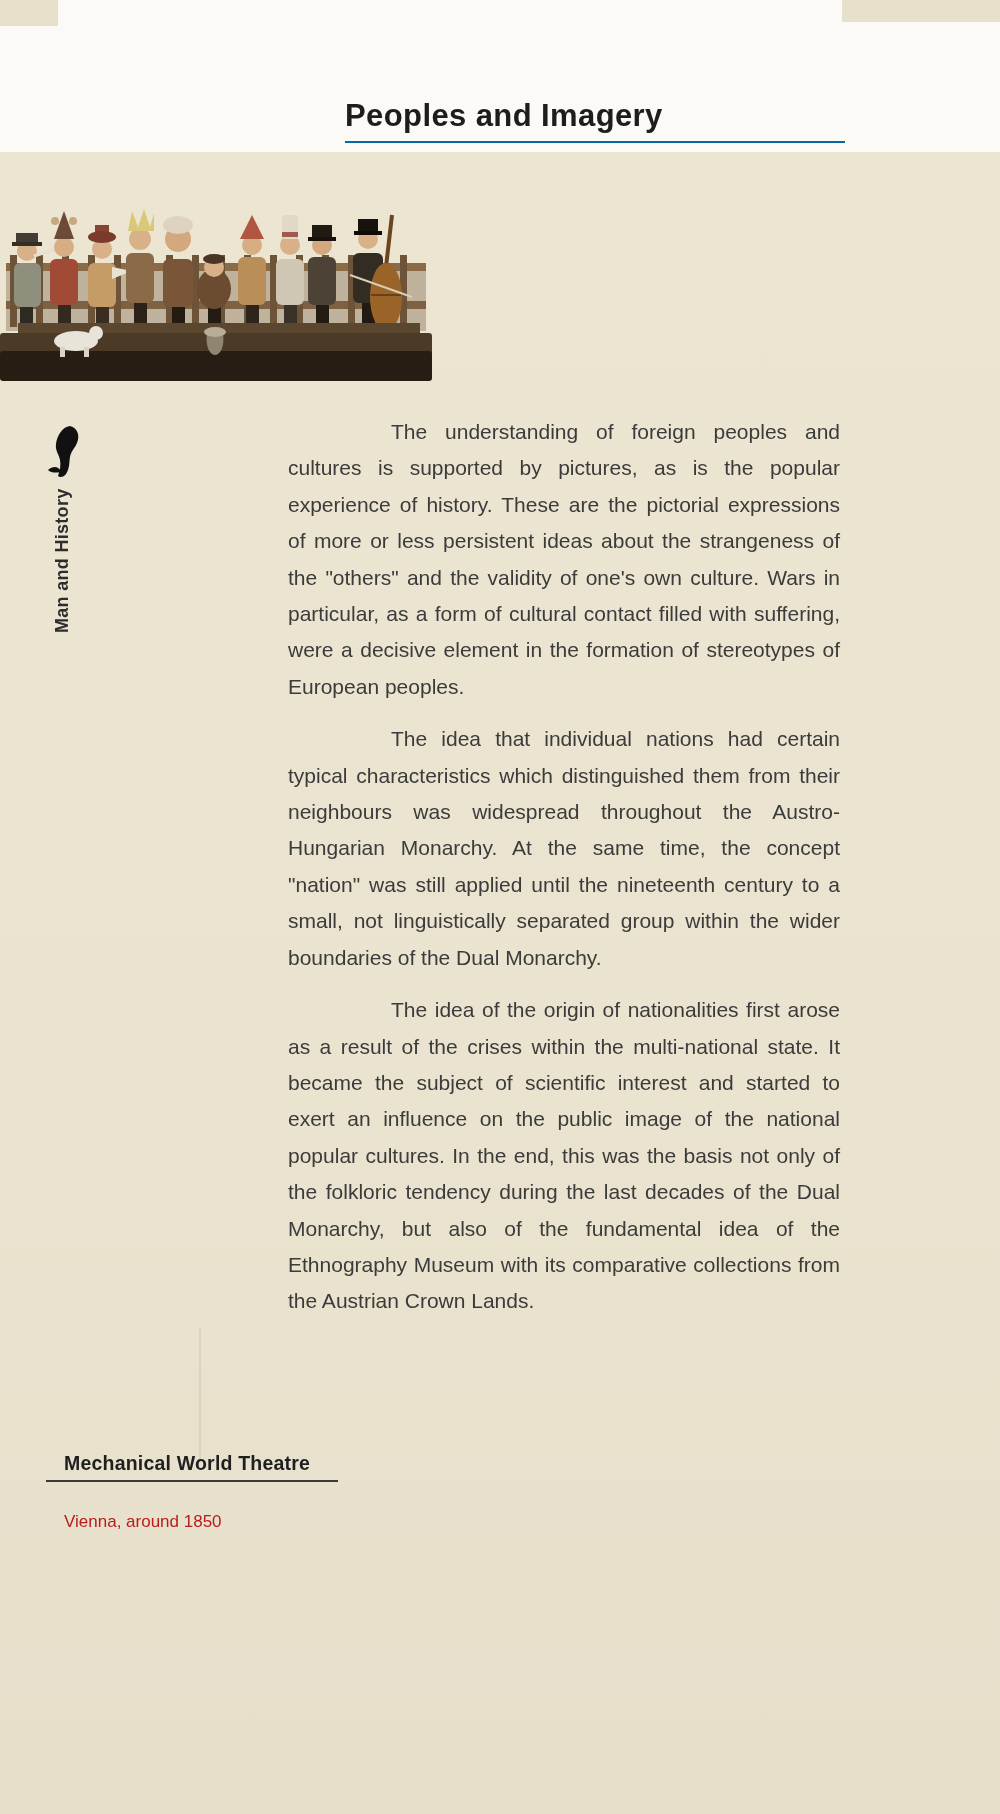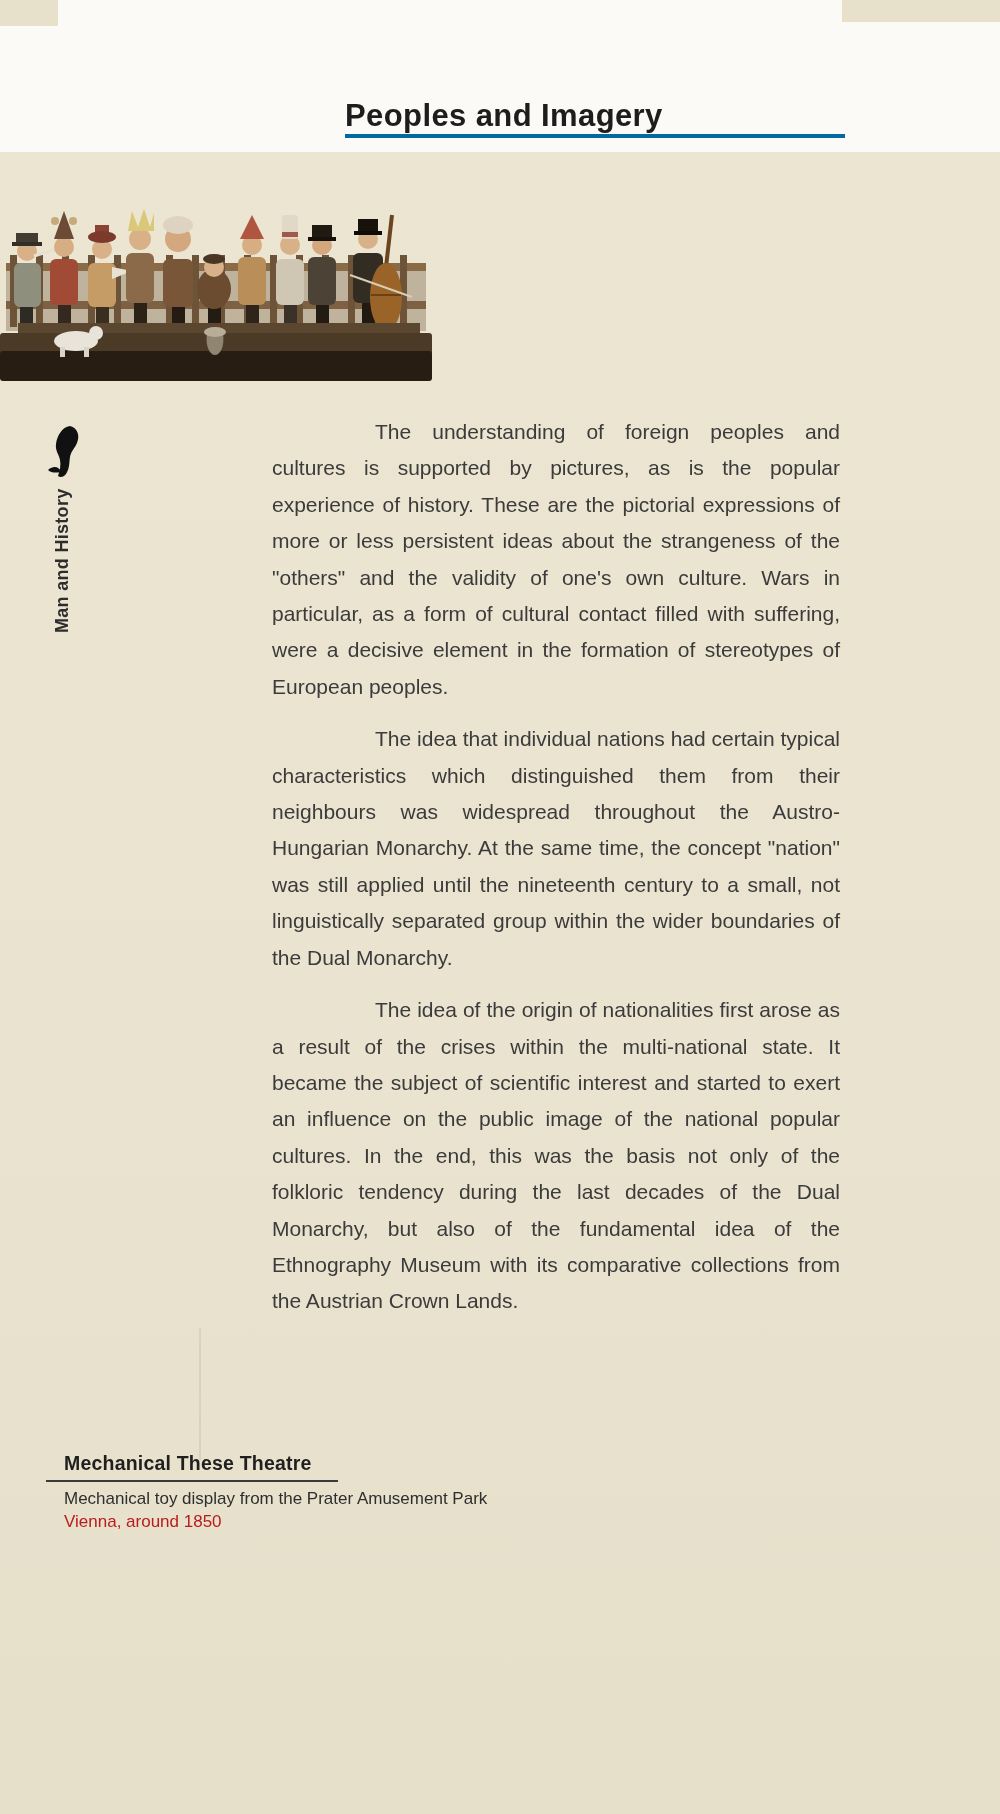--- a/index.html
+++ b/index.html
@@ -5,34 +5,34 @@
   html,body{margin:0;padding:0;background:#fbfaf6;}
   body{font-family:"Liberation Sans", sans-serif;}
   .page{position:relative;width:1000px;height:1814px;overflow:hidden;background:#fbfaf6;}
 
   .cream-bg{position:absolute;left:0;top:152px;width:1000px;height:1662px;
     background:linear-gradient(180deg,#ece5d1 0%,#eae3cf 55%,#e6dfca 100%);}
   .corner-strip-left{position:absolute;left:0;top:0;width:58px;height:26px;background:#e7e0cb;}
   .corner-strip-right{position:absolute;left:842px;top:0;width:158px;height:22px;background:#e7e0cb;}
 
   .title-wrap{position:absolute;left:345px;top:98px;width:500px;
-    border-bottom:4px solid #0369a1;}
+    border-bottom:2px solid #0369a1;padding-bottom:7px;}
   .page-title{margin:0;font-size:31px;font-weight:bold;color:#1d1d1d;letter-spacing:0.4px;}
 
   .photo{position:absolute;left:0;top:175px;width:432px;height:212px;}
 
   .side-icon{position:absolute;left:46px;top:424px;width:38px;height:56px;}
 
   .vertical-label{position:absolute;left:52px;top:633px;transform-origin:0 0;
     transform:rotate(-90deg);font-size:18px;font-weight:600;color:#2d2d2d;
     letter-spacing:0.3px;white-space:nowrap;}
 
   .body-text{position:absolute;left:272px;top:414px;width:568px;color:#3b3b3b;
     font-size:21px;line-height:36.4px;text-align:justify;}
-  .body-text p{margin:0 0 16px 0;text-indent:103px;}
+  .body-text p{margin:0 0 16px 16px;text-indent:103px;}
 
   .crease{position:absolute;left:199px;top:1328px;width:2px;height:132px;
     background:rgba(90,80,60,0.10);}
 
   .footer-heading{position:absolute;left:64px;top:1452px;font-size:19.5px;
     font-weight:bold;color:#1f1f1f;letter-spacing:0.2px;}
   .footer-rule{position:absolute;left:46px;top:1480px;width:292px;height:2px;background:#3a3a3a;}
   .footer-caption-1{position:absolute;left:64px;top:1489px;font-size:17px;color:#2e2e2e;}
   .footer-caption-2{position:absolute;left:64px;top:1512px;font-size:17px;color:#b91c1c;}
 </style>
@@ -189,18 +189,17 @@
   <div class="vertical-label">Man and History</div>
 
   <div class="body-text">
     <p>The understanding of foreign peoples and cultures is supported by pictures, as is the popular experience of history. These are the pictorial expressions of more or less persistent ideas about the strangeness of the "others" and the validity of one's own culture. Wars in particular, as a form of cultural contact filled with suffering, were a decisive element in the formation of stereotypes of European peoples.</p>
     <p>The idea that individual nations had certain typical characteristics which distinguished them from their neighbours was widespread throughout the Austro-Hungarian Monarchy. At the same time, the concept "nation" was still applied until the nineteenth century to a small, not linguistically separated group within the wider boundaries of the Dual Monarchy.</p>
     <p>The idea of the origin of nationalities first arose as a result of the crises within the multi-national state. It became the subject of scientific interest and started to exert an influence on the public image of the national popular cultures. In the end, this was the basis not only of the folkloric tendency during the last decades of the Dual Monarchy, but also of the fundamental idea of the Ethnography Museum with its comparative collections from the Austrian Crown Lands.</p>
   </div>
 
   <div class="crease"></div>
 
-  <div class="footer-heading">Mechanical These Theatre</div>
+  <div class="footer-heading">Mechanical World Theatre</div>
   <div class="footer-rule"></div>
-  <div class="footer-caption-1">Mechanical toy display from the Prater Amusement Park</div>
   <div class="footer-caption-2">Vienna, around 1850</div>
 
 </div>
 
 </body></html>

